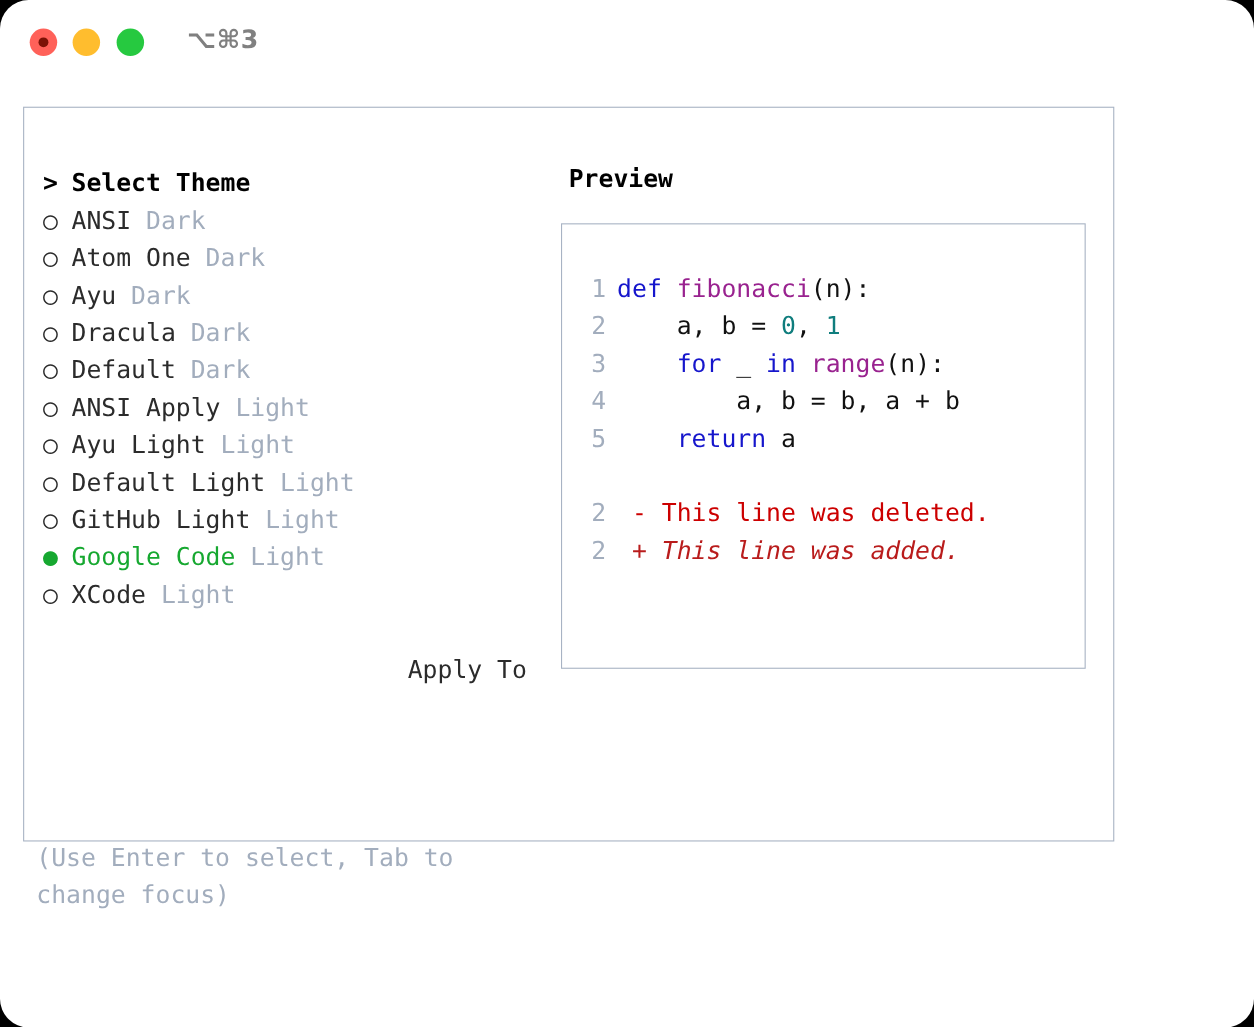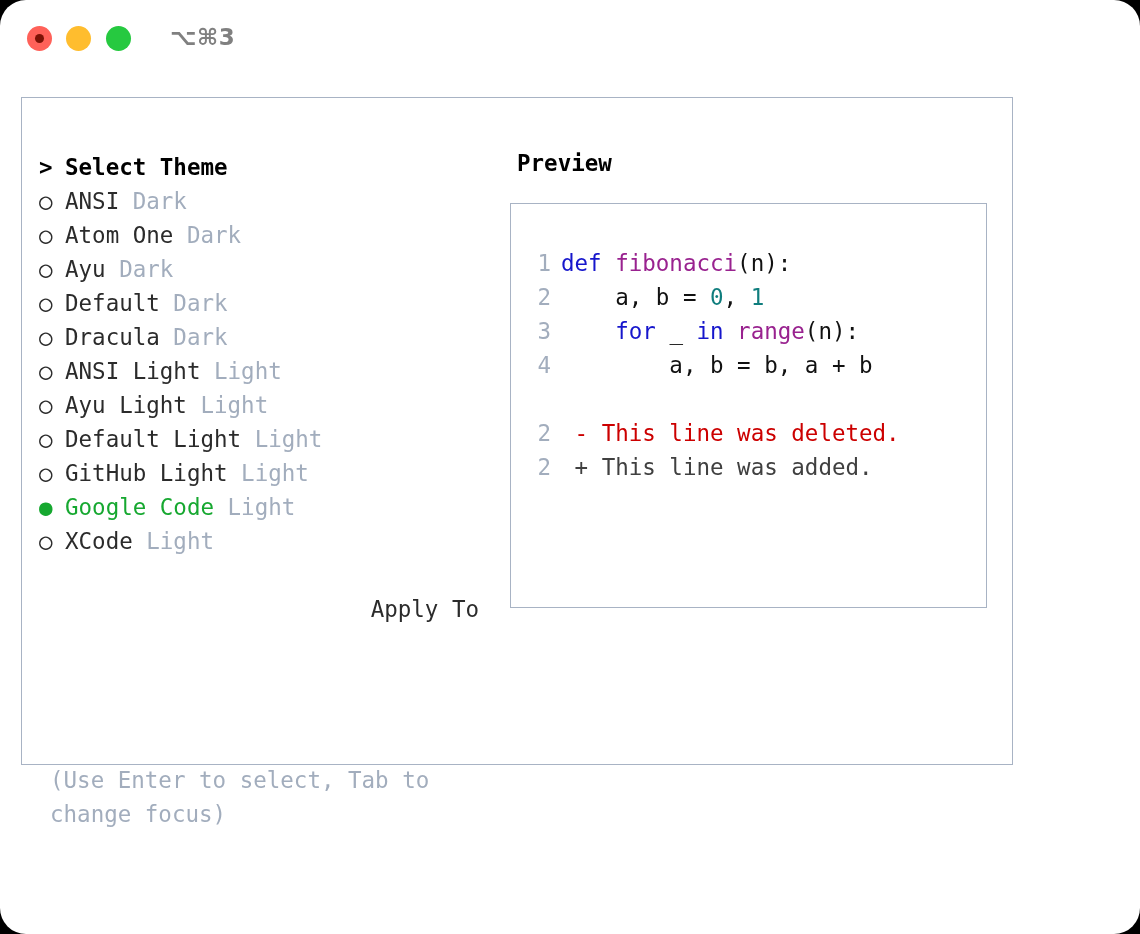--- a/index.html
+++ b/index.html
@@ -108,21 +108,21 @@
   }
   .spacer { height: 34px; }
   #apply-header {
     padding-left: 26px;
     color: #2b2b2b;
     font-weight: normal;
     text-align: right;
   }
   #hint {
     position: absolute;
-    left: 28px;
+    left: 11px;
     top: 665px;
     width: 410px;
     font-size: 22.5px;
     line-height: 34px;
     color: #a2adbd;
   }
 
   
   #preview-title {
     position: absolute;
@@ -162,21 +162,21 @@
     text-align: right;
     color: #a2adbd;
   }
   .code-body { padding-left: 10px; }
   .tok-kw   { color: #1616cc; }
   .tok-fn   { color: #99228f; }
   .tok-num  { color: #0f7d7d; }
   .tok-plain{ color: #111111; }
   .tok-ctx  { color: #808080; }
   .tok-del  { color: #cc0000; }
-  .tok-add  { color: #404040; }
+  .tok-add  { color: #b91c1c; font-style: italic; }
   .gap-line { height: 34px; }
 </style>
 </head>
 <body>
 
 <div id="window">
 
   <div id="titlebar">
     <div class="dot" id="dot-close"></div>
     <div id="dot-close-inner"></div>
@@ -188,23 +188,23 @@
   <div id="panel">
 
     <div id="left-col">
 
       <div class="row header-row"><span class="marker">&gt;</span><span>Select Theme</span></div>
 
       <div id="theme-items">
           <div class="row"><span class="marker radio-empty">○</span><span class="item-name">ANSI</span><span class="item-tag"> Dark</span></div>
           <div class="row"><span class="marker radio-empty">○</span><span class="item-name">Atom One</span><span class="item-tag"> Dark</span></div>
           <div class="row"><span class="marker radio-empty">○</span><span class="item-name">Ayu</span><span class="item-tag"> Dark</span></div>
+          <div class="row"><span class="marker radio-empty">○</span><span class="item-name">Dracula</span><span class="item-tag"> Dark</span></div>
           <div class="row"><span class="marker radio-empty">○</span><span class="item-name">Default</span><span class="item-tag"> Dark</span></div>
-          <div class="row"><span class="marker radio-empty">○</span><span class="item-name">Dracula</span><span class="item-tag"> Dark</span></div>
-          <div class="row"><span class="marker radio-empty">○</span><span class="item-name">ANSI Light</span><span class="item-tag"> Light</span></div>
+          <div class="row"><span class="marker radio-empty">○</span><span class="item-name">ANSI Apply</span><span class="item-tag"> Light</span></div>
           <div class="row"><span class="marker radio-empty">○</span><span class="item-name">Ayu Light</span><span class="item-tag"> Light</span></div>
           <div class="row"><span class="marker radio-empty">○</span><span class="item-name">Default Light</span><span class="item-tag"> Light</span></div>
           <div class="row"><span class="marker radio-empty">○</span><span class="item-name">GitHub Light</span><span class="item-tag"> Light</span></div>
           <div class="row"><span class="marker radio-filled">●</span><span class="item-name selected">Google Code</span><span class="item-tag"> Light</span></div>
           <div class="row"><span class="marker radio-empty">○</span><span class="item-name">XCode</span><span class="item-tag"> Light</span></div>
         </div>
 
       <div class="spacer"></div>
 
       <div class="row" id="apply-header">Apply To</div>
@@ -216,20 +216,21 @@
 
     <div id="preview-title">Preview</div>
 
     <div id="preview-box">
       <div id="code-area">
         <div id="code-lines">
             <div class="code-line"><span class="lineno">1</span><span class="code-body"><span class="tok-kw">def </span><span class="tok-fn">fibonacci</span><span class="tok-plain">(n):</span></span></div>
             <div class="code-line"><span class="lineno">2</span><span class="code-body"><span class="tok-plain">    a, b = </span><span class="tok-num">0</span><span class="tok-plain">, </span><span class="tok-num">1</span></span></div>
             <div class="code-line"><span class="lineno">3</span><span class="code-body"><span class="tok-plain">    </span><span class="tok-kw">for </span><span class="tok-plain">_ </span><span class="tok-kw">in </span><span class="tok-fn">range</span><span class="tok-plain">(n):</span></span></div>
             <div class="code-line"><span class="lineno">4</span><span class="code-body"><span class="tok-plain">        a, b = b, a + b</span></span></div>
+            <div class="code-line"><span class="lineno">5</span><span class="code-body"><span class="tok-plain">    </span><span class="tok-kw">return </span><span class="tok-plain">a</span></span></div>
           </div>
         <div class="gap-line"></div>
         <div id="diff-lines">
             <div class="code-line"><span class="lineno">2</span><span class="code-body"><span class="tok-del"> - This line was deleted.</span></span></div>
             <div class="code-line"><span class="lineno">2</span><span class="code-body"><span class="tok-add"> + This line was added.</span></span></div>
           </div>
       </div>
     </div>
 
   </div>

